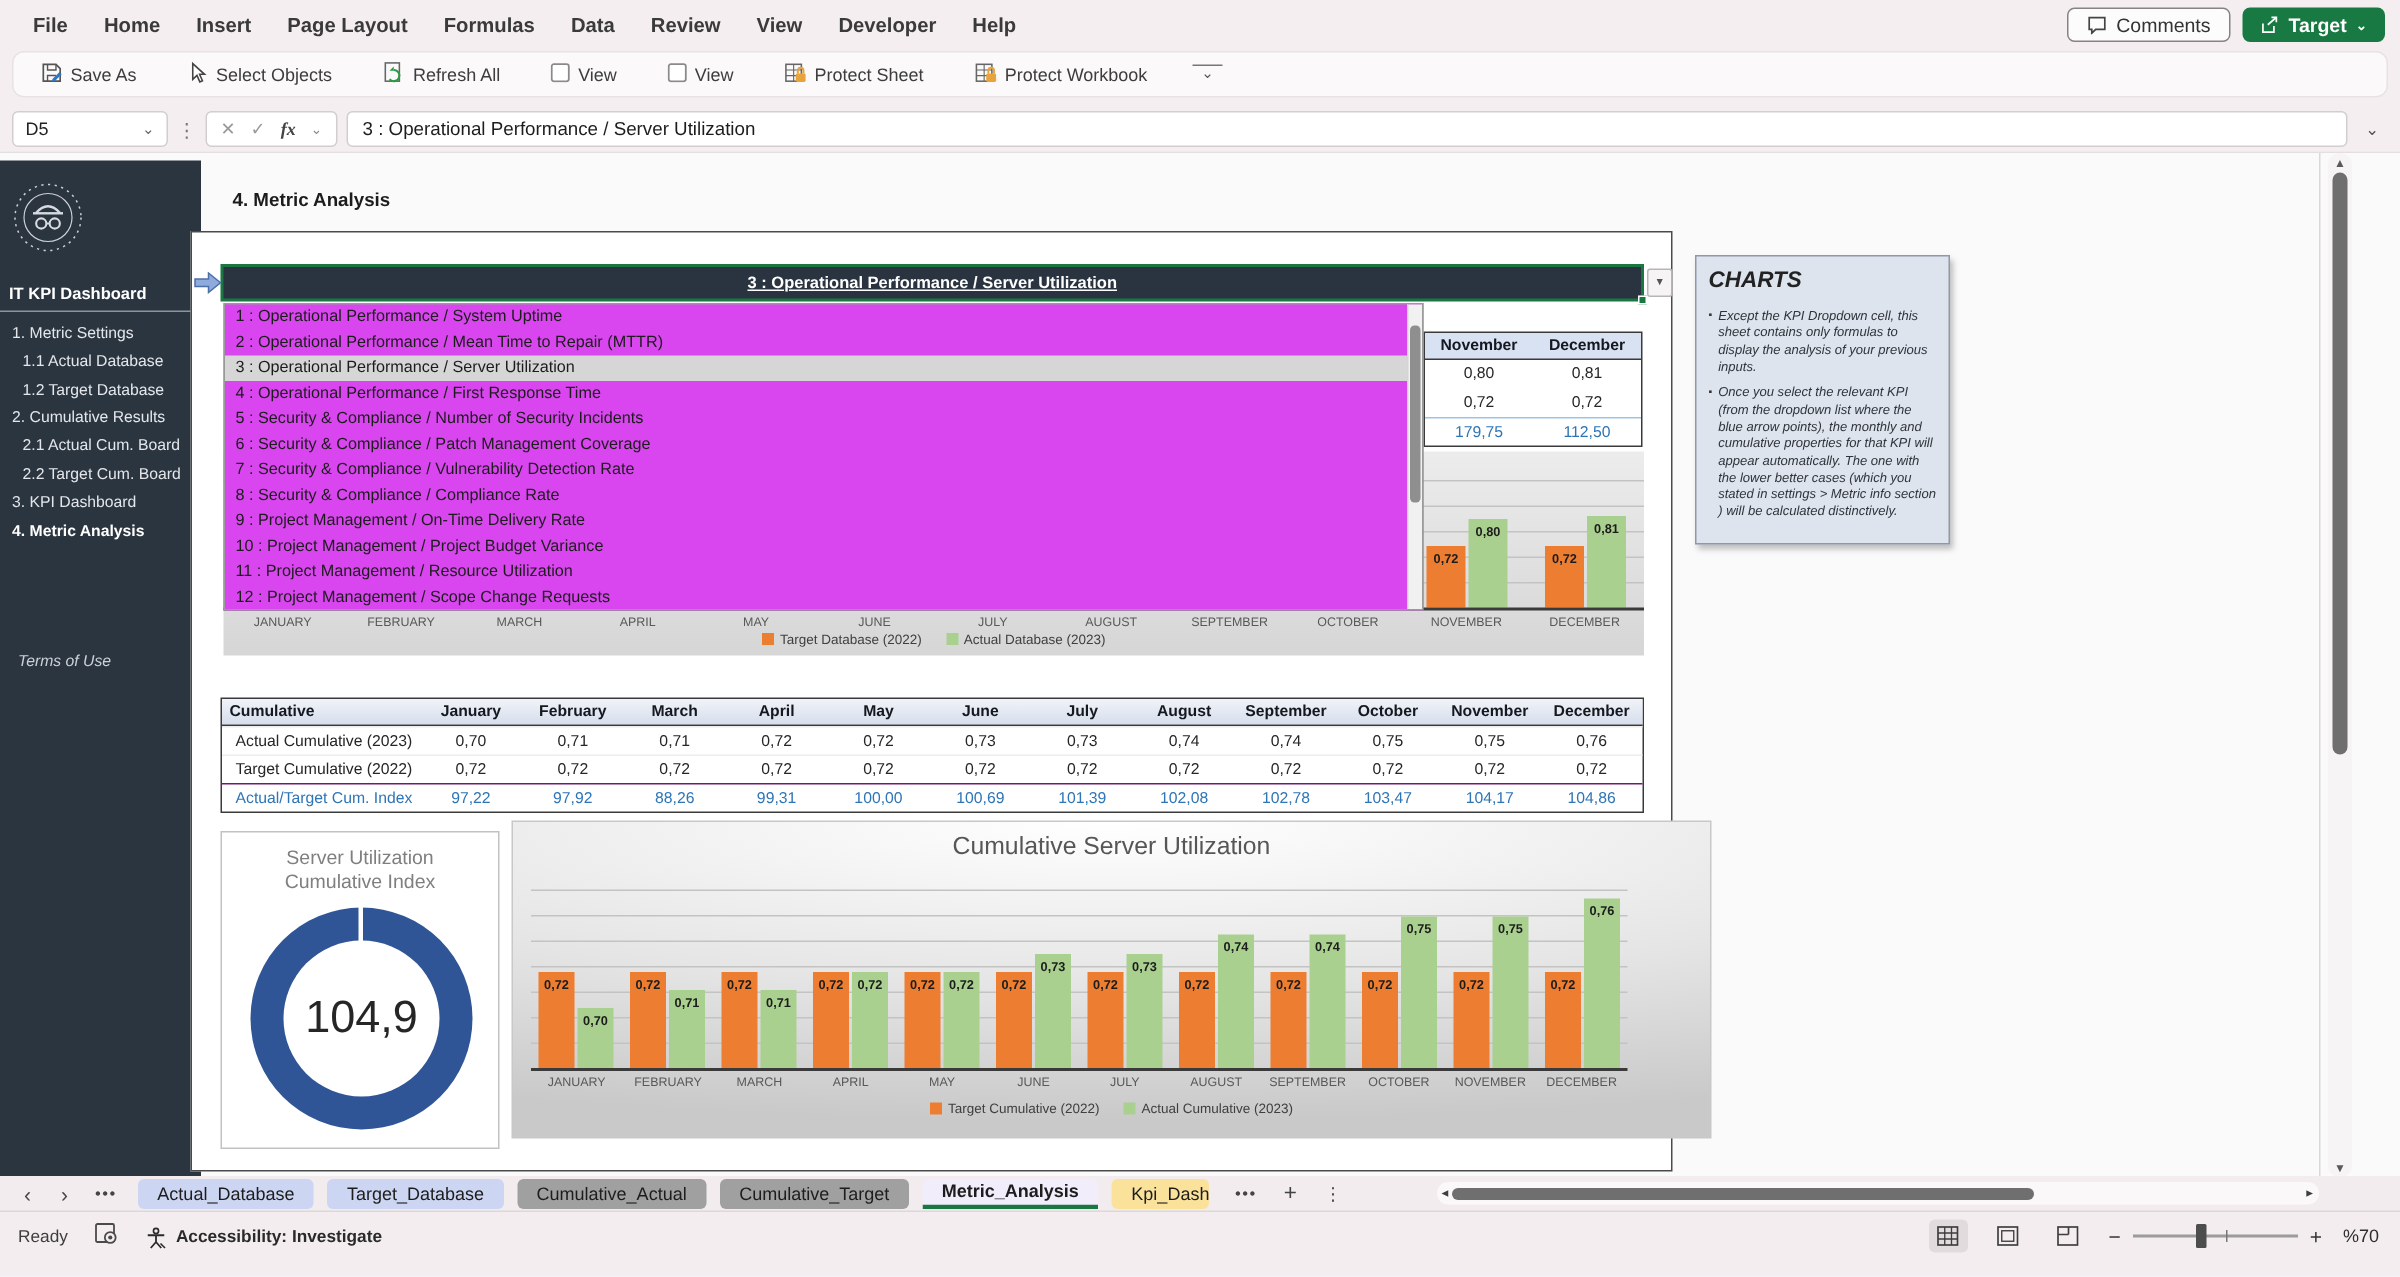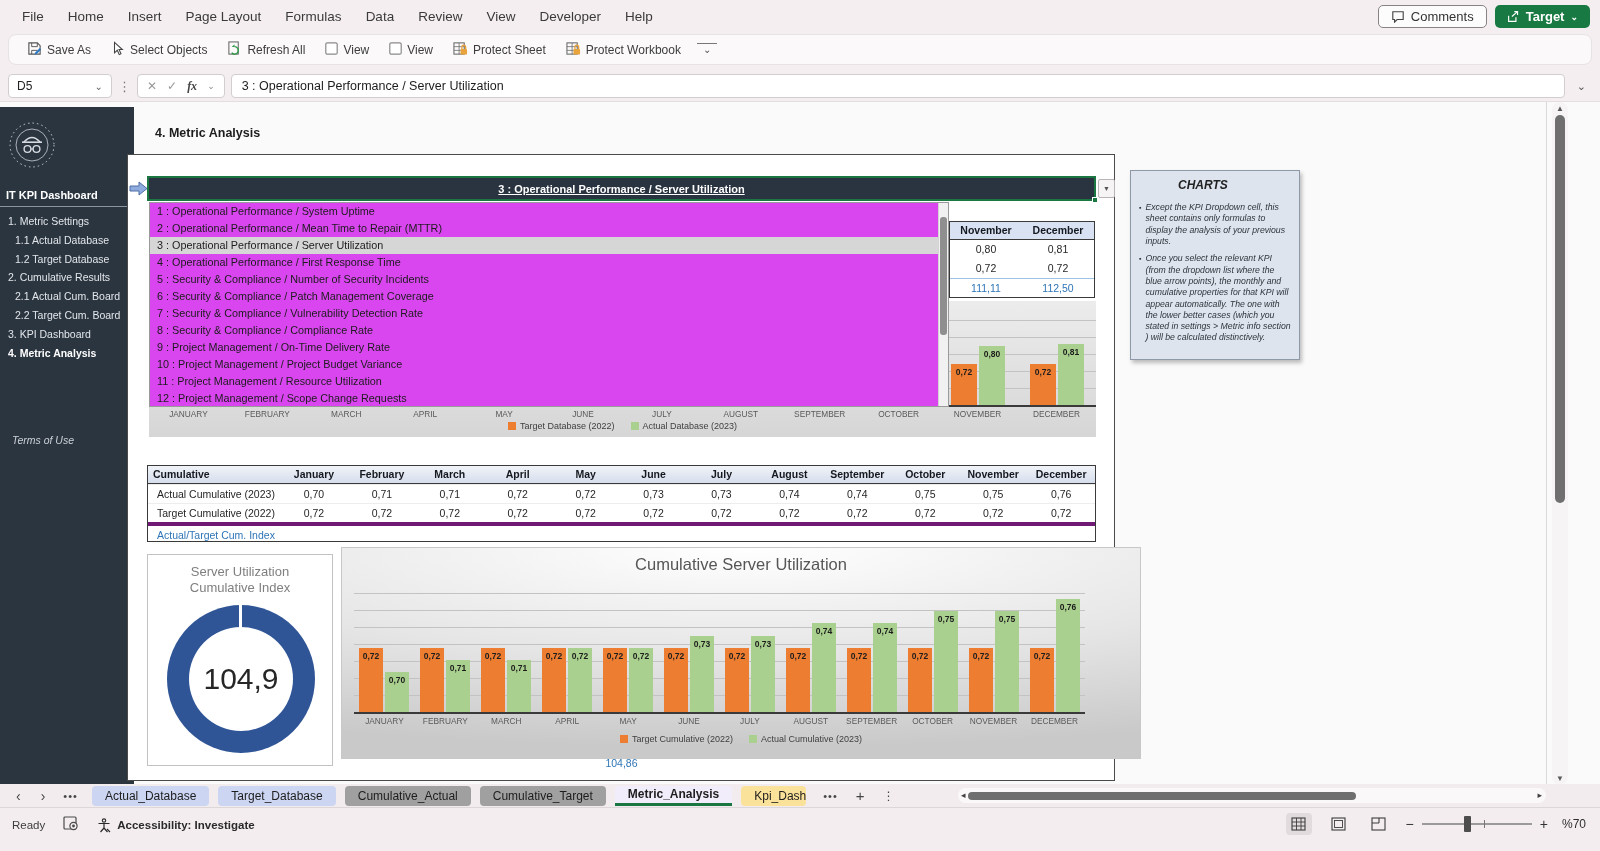--- a/index.html
+++ b/index.html
@@ -8,21 +8,21 @@
 
   
   .menubar{height:33px;display:flex;align-items:center;padding:0 10px;}
   .menu-item{font-size:13.5px;color:#3a3a3a;padding:6px 12px;cursor:default;}
   .menubar-right{margin-left:auto;display:flex;align-items:center;gap:8px;}
   .btn-comments{display:flex;align-items:center;gap:6px;border:1px solid #868285;border-radius:5px;background:#fdfcfd;padding:3px 12px;font-size:13px;color:#333;}
   .btn-share{display:flex;align-items:center;gap:6px;border:none;border-radius:5px;background:#187a42;padding:4px 12px;font-size:13px;color:#fff;font-weight:600;}
 
   
   .toolbar-wrap{padding:1px 8px 6px 8px;}
-  .toolbar{height:31px;background:#fbf9fa;border:1px solid #e7e2e4;border-radius:8px;display:flex;align-items:center;padding:0 10px;gap:4px;}
+  .toolbar{height:31px;background:#fbf9fa;border:1px solid #e7e2e4;border-radius:8px;display:flex;align-items:center;padding:0 10px;gap:18px;}
   .tb-btn{display:flex;align-items:center;gap:5px;padding:4px 8px;border-radius:4px;font-size:12px;color:#3d3d3d;background:transparent;border:none;}
   .tb-more{margin-left:4px;color:#555;font-size:10px;padding:2px 6px;border-top:1px solid #777;line-height:8px;}
 
   
   .fbar{height:30px;display:flex;align-items:center;padding:0 8px;gap:6px;}
   .namebox{width:104px;height:24px;background:#fff;border:1px solid #d2cdcf;border-radius:4px;display:flex;align-items:center;padding:0 8px;font-size:12px;color:#222;}
   .namebox .chev{margin-left:auto;color:#666;font-size:10px;}
   .vdots{color:#777;font-size:13px;letter-spacing:0;}
   .fx-cluster{height:24px;background:#fff;border:1px solid #d2cdcf;border-radius:4px;display:flex;align-items:center;gap:10px;padding:0 9px;color:#9a9a9a;font-size:12px;}
   .fx-cluster .fx{font-style:italic;color:#444;font-weight:600;font-family:"Liberation Serif",serif;}
@@ -83,38 +83,38 @@
   .monthly-chart{position:absolute;left:21px;top:146px;width:947px;height:136px;background:linear-gradient(180deg,#ececec,#d6d6d6);z-index:1;}
 
   
   .c-table{position:absolute;left:19px;top:310px;width:949px;border:1.5px solid #3a3a3a;background:#fff;}
   .c-table .hrow{display:flex;height:18px;background:linear-gradient(180deg,#f0f3f8,#d6deed);border-bottom:1.2px solid #3a3a3a;}
   .c-table .corner{width:132px;font-size:10.5px;font-weight:bold;color:#15191f;padding-left:5px;line-height:17px;}
   .c-table .hcell{flex:1;font-size:10.5px;font-weight:bold;color:#15191f;text-align:center;line-height:17px;}
   .c-table .drow{display:flex;height:19px;border-top:1px solid #ededed;}
   .c-table .rlabel{width:132px;font-size:10.5px;color:#262626;padding-left:9px;line-height:19px;white-space:nowrap;}
   .c-table .dcell{flex:1;font-size:10.5px;color:#262626;text-align:center;line-height:19px;}
-  .c-table .drow.index{border-top:4px solid #701a75;flex-direction:column;}
+  .c-table .drow.index{border-top:1px solid #701a75;}
   .c-table .drow.index .rlabel,.c-table .drow.index .dcell{color:#2e75b6;}
 
   
   .donut-card{position:absolute;left:19px;top:399px;width:186px;height:212px;background:#fff;border:1px solid #c2c2c2;}
   .donut-title{margin-top:9px;text-align:center;font-size:13px;color:#7f7f7f;line-height:1.25;}
   .donut{position:absolute;left:19px;top:50px;width:148px;height:148px;border-radius:50%;background:#2f5597;}
   .donut-hole{position:absolute;left:22px;top:22px;width:104px;height:104px;border-radius:50%;background:#fff;display:flex;align-items:center;justify-content:center;}
   .donut-val{font-size:30px;color:#262626;}
   .donut-notch{position:absolute;left:72px;top:-1px;width:3px;height:24px;background:#fff;}
 
   
   .cum-chart{position:absolute;left:213px;top:392px;width:800px;height:212px;border:1px solid #c8c8c8;background:radial-gradient(130% 95% at 50% 0%,#ffffff 0%,#e5e5e5 55%,#c9c9c9 100%);}
   .cum-title{position:absolute;top:7px;width:100%;text-align:center;font-size:16.5px;color:#565656;z-index:2;}
 
   
   .note{position:absolute;left:1130px;top:68px;width:170px;background:#dde4ee;border:1px solid #8e98a6;box-shadow:2px 3px 4px rgba(0,0,0,.25);padding:7px 8px 9px 8px;}
-  .note-title{font-size:12px;font-weight:bold;font-style:italic;color:#222;margin-bottom:10px;margin-left:39px;}
+  .note-title{font-size:15px;font-weight:bold;font-style:italic;color:#222;margin-bottom:10px;}
   .note-b{display:flex;gap:4px;font-size:8.7px;font-style:italic;color:#30343a;line-height:1.3;margin-bottom:6px;}
   .note-b .dot{font-size:7px;line-height:11px;}
 
   
   .vscroll{position:absolute;left:1552px;top:0;width:16px;height:683px;background:#f7f4f5;border-radius:8px;}
   .vscroll .arr{position:absolute;left:0;width:16px;text-align:center;font-size:8px;color:#5a5a5a;}
   .vthumb{position:absolute;left:3px;top:13px;width:10px;height:388px;background:#6f6f6f;border-radius:5px;}
 
   
   .tabbar{height:23px;background:#f2ecee;display:flex;align-items:center;padding:0 6px;position:relative;}
@@ -143,21 +143,21 @@
   .z-tick{position:absolute;left:62px;top:-3px;width:1px;height:8px;background:#777;}
   .z-thumb{position:absolute;left:42px;top:-7px;width:7px;height:16px;background:#4d4d4d;border-radius:1px;}
   .z-pct{font-size:12px;color:#2e2e2e;}
 </style>
 </head>
 <body>
 
 <div class="app">
 
   <div class="menubar">
-    <div id="menu-items" style="display:flex;">
+    <div id="menu-items" style="display:flex;font-weight:bold;">
         <span class="menu-item">File</span>
         <span class="menu-item">Home</span>
         <span class="menu-item">Insert</span>
         <span class="menu-item">Page Layout</span>
         <span class="menu-item">Formulas</span>
         <span class="menu-item">Data</span>
         <span class="menu-item">Review</span>
         <span class="menu-item">View</span>
         <span class="menu-item">Developer</span>
         <span class="menu-item">Help</span>
@@ -326,21 +326,21 @@
           </div>
           <div class="drow">
             <div class="dcell">0,80</div>
             <div class="dcell">0,81</div>
           </div>
           <div class="drow">
             <div class="dcell">0,72</div>
             <div class="dcell">0,72</div>
           </div>
           <div class="drow index">
-            <div class="dcell">111,11</div>
+            <div class="dcell">179,75</div>
             <div class="dcell">112,50</div>
           </div>
         </div>
 
       <div class="monthly-chart" id="monthly-chart">
           <div class="gridline" style="left: 0px; width: 947px; top: 87px;"></div>
           <div class="gridline" style="left: 0px; width: 947px; top: 70px;"></div>
           <div class="gridline" style="left: 0px; width: 947px; top: 53px;"></div>
           <div class="gridline" style="left: 0px; width: 947px; top: 36px;"></div>
           <div class="gridline" style="left: 0px; width: 947px; top: 19px;"></div>

